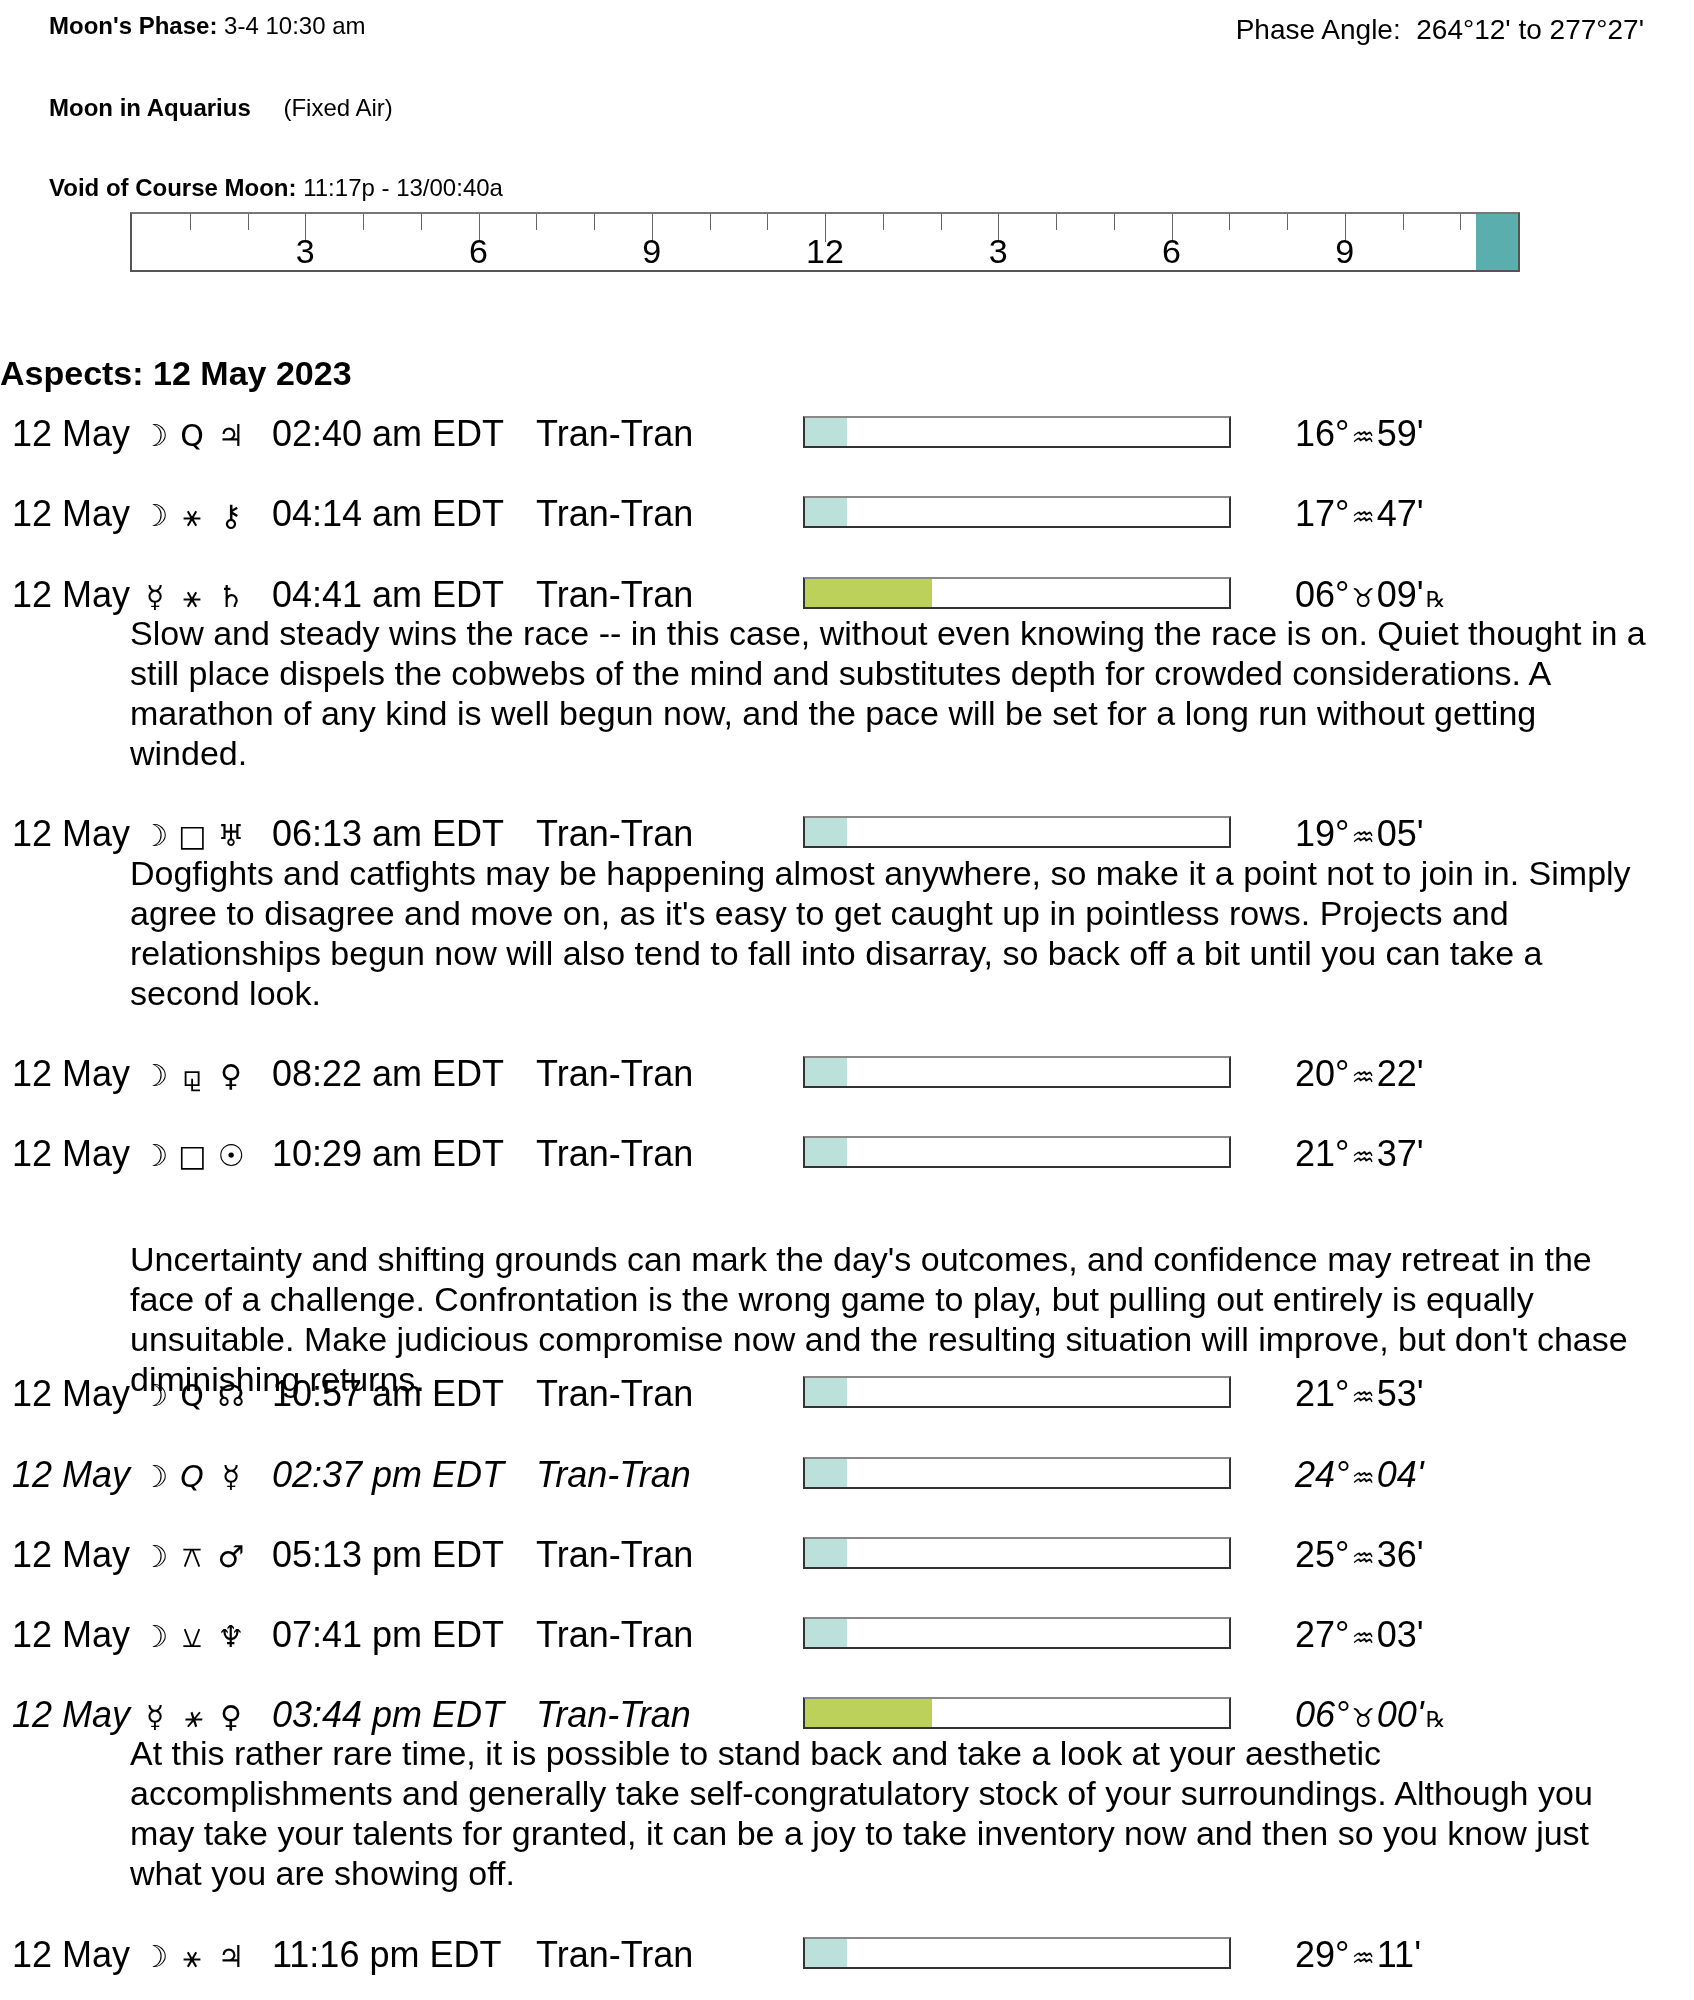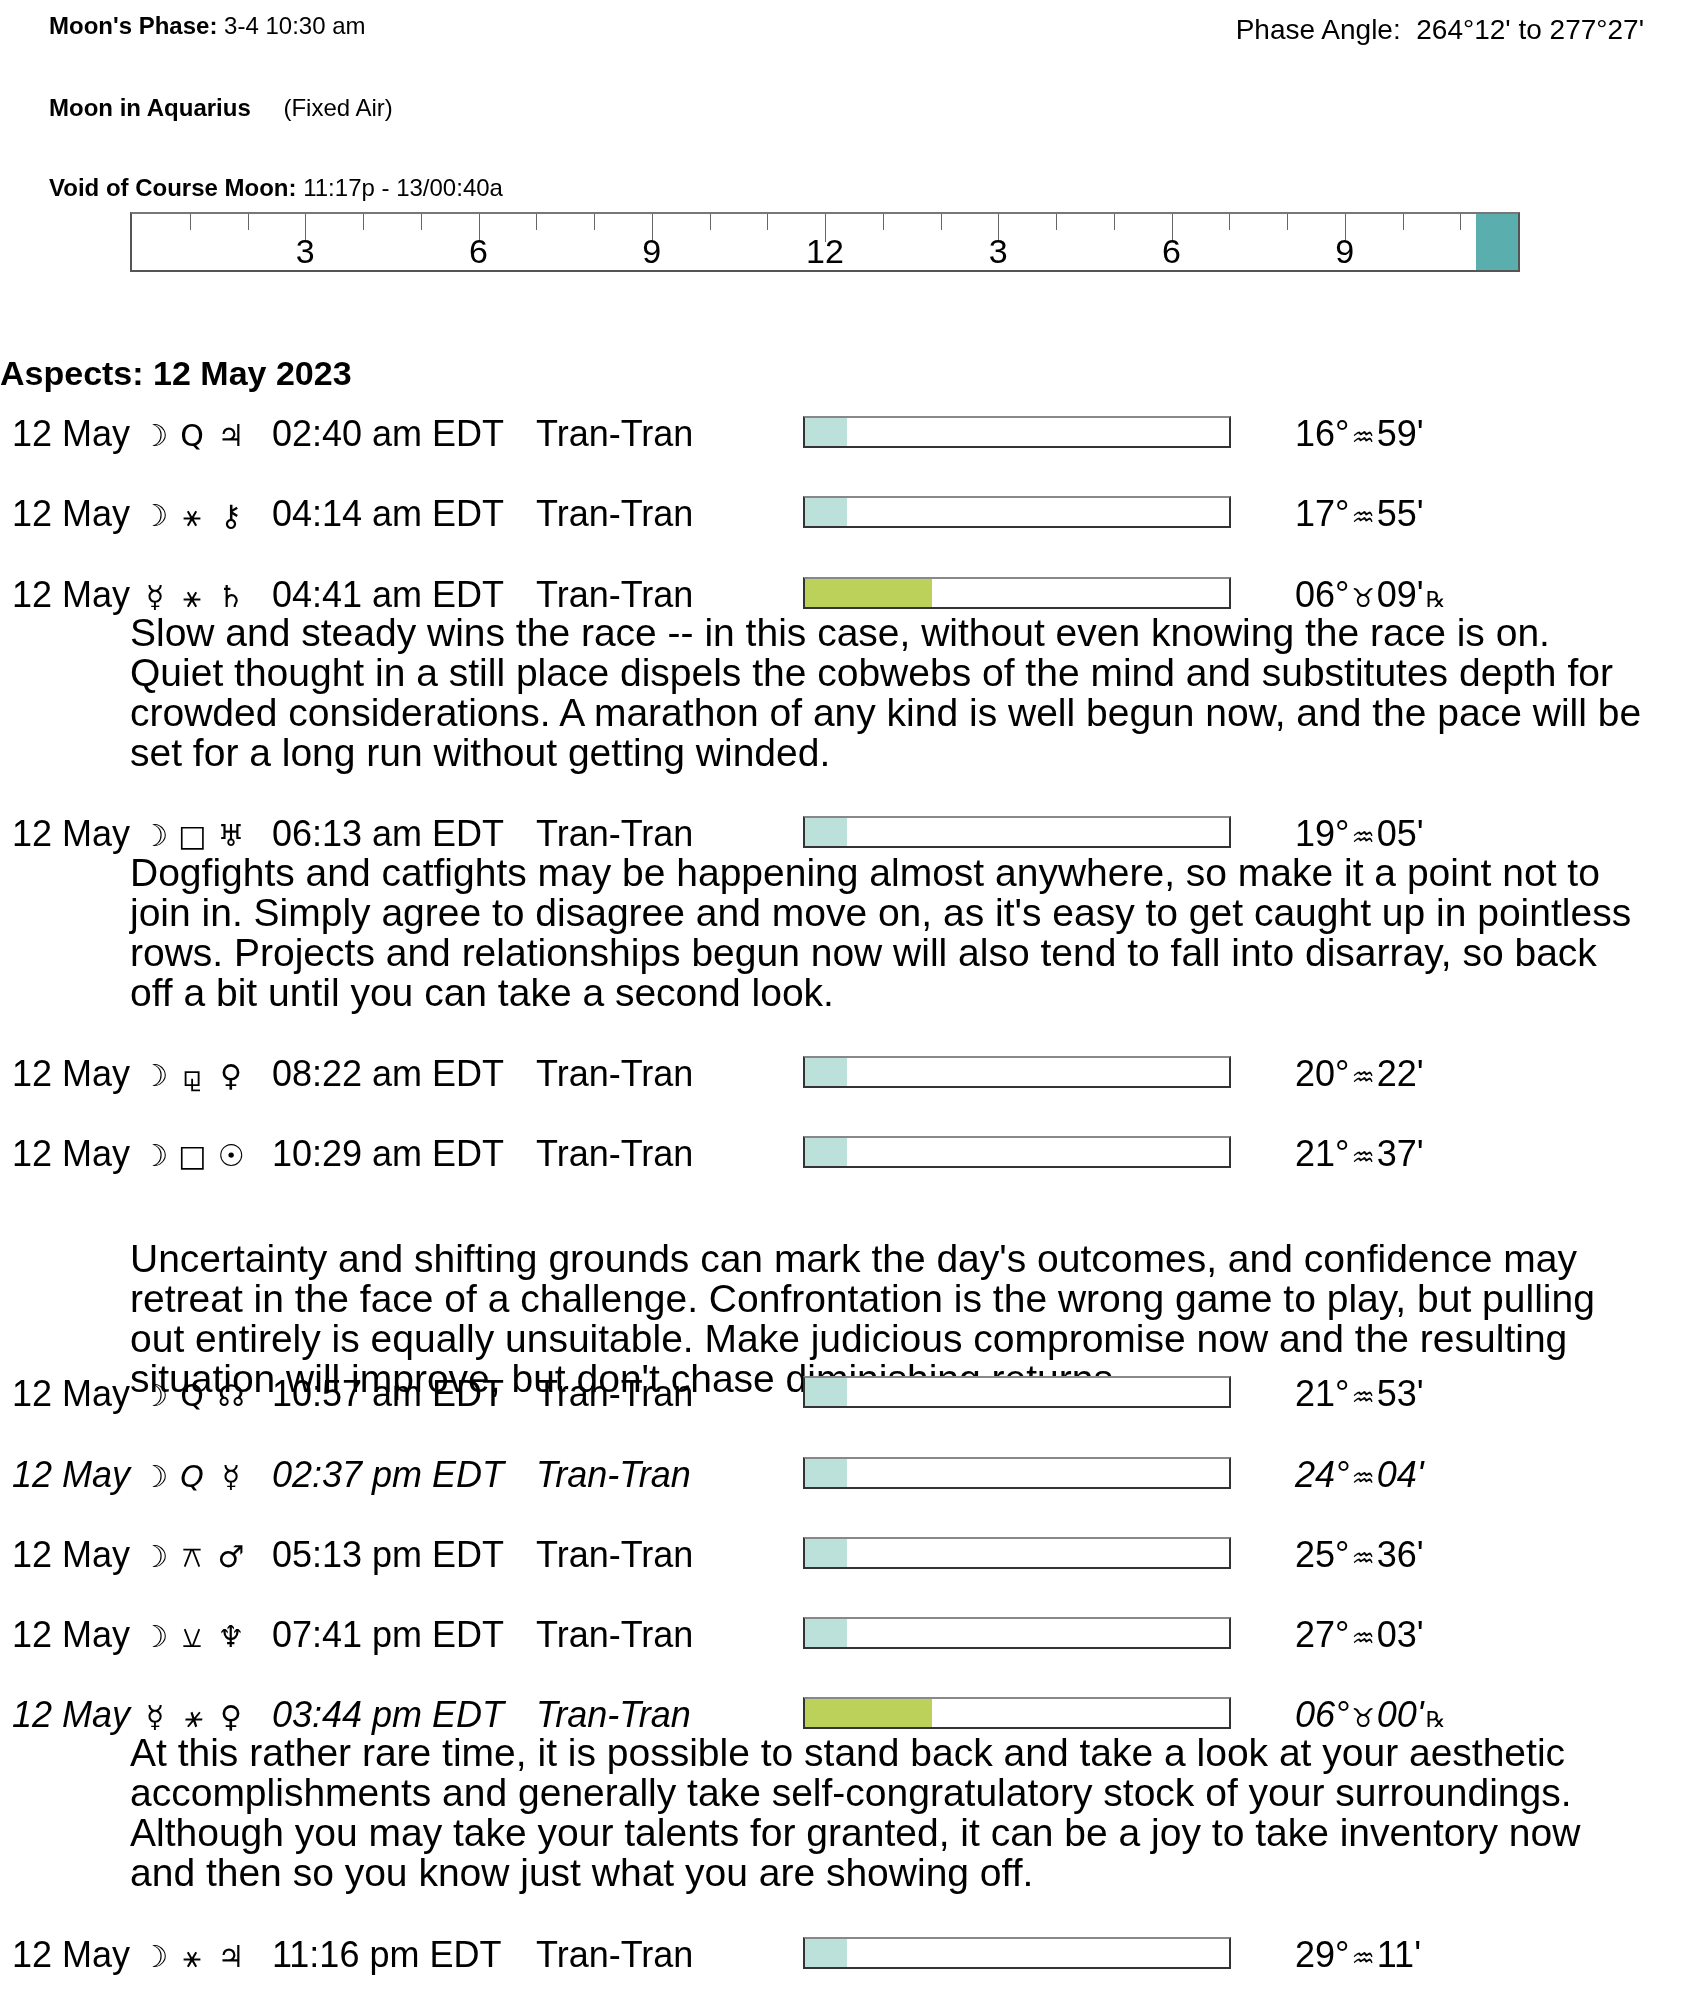--- a/index.html
+++ b/index.html
@@ -34,21 +34,21 @@
   .row .g2 { width: 40px; }
   .row .g3 { width: 38px; }
   .row .time { position: absolute; left: 260px; }
   .row .kind { position: absolute; left: 524px; }
   .bar { position: absolute; left: 791px; top: 2px; width: 428px; height: 32px; box-sizing: border-box;
     border: 2px solid #333; border-top-color: #888; background: #fff; }
   .bar .fill { position: absolute; left: 0; top: 0; bottom: 0; }
   .row .pos { position: absolute; left: 1283px; }
   .row .pos .sg { font-family: "DejaVu Sans", sans-serif; font-size: 26px; margin: 0 2px; }
   .row .pos .rx { font-family: "DejaVu Sans", sans-serif; font-size: 22px; margin-left: 2px; }
-  .desc { position: absolute; left: 130px; width: 1520px; font-size: 39px; line-height: 40px; }
+  .desc { position: absolute; left: 130px; width: 1520px; font-size: 34px; line-height: 40px; }
 </style>
 </head>
 <body>
 
 <div id="phase" class="hdr">
   <b>Moon's Phase:</b>
   <span>3-4 10:30 am</span>
 </div>
 <div id="phase-angle">
   <span>Phase Angle:</span>&nbsp;
@@ -98,21 +98,21 @@
   </div>
 
 <div id="aspects-title">Aspects: 12 May 2023</div>
 
 <div id="aspect-list">
     <div class="row" style="top: 414px;"><span class="date">12 May</span><span class="glyph g1">☽</span><span class="glyph g2">Q</span><span class="glyph g3">♃</span><span class="time">02:40 am EDT</span><span class="kind">Tran-Tran</span><div class="bar">
         <div class="fill" style="width: 10%; background: rgb(188, 224, 218);"></div>
       </div><span class="pos"><span>16°</span><span class="sg">♒</span><span>59'</span><span class="rx"></span></span></div>
     <div class="row" style="top: 494px;"><span class="date">12 May</span><span class="glyph g1">☽</span><span class="glyph g2">⚹</span><span class="glyph g3">⚷</span><span class="time">04:14 am EDT</span><span class="kind">Tran-Tran</span><div class="bar">
         <div class="fill" style="width: 10%; background: rgb(188, 224, 218);"></div>
-      </div><span class="pos"><span>17°</span><span class="sg">♒</span><span>55'</span><span class="rx"></span></span></div>
+      </div><span class="pos"><span>17°</span><span class="sg">♒</span><span>47'</span><span class="rx"></span></span></div>
     <div class="row" style="top: 575px;"><span class="date">12 May</span><span class="glyph g1">☿</span><span class="glyph g2">⚹</span><span class="glyph g3">♄</span><span class="time">04:41 am EDT</span><span class="kind">Tran-Tran</span><div class="bar">
         <div class="fill" style="width: 30%; background: rgb(188, 209, 89);"></div>
       </div><span class="pos"><span>06°</span><span class="sg">♉</span><span>09'</span><span class="rx">℞</span></span></div>
     <div class="desc" style="top: 613px;">Slow and steady wins the race -- in this case, without even knowing the race is on. Quiet thought in a still place dispels the cobwebs of the mind and substitutes depth for crowded considerations. A marathon of any kind is well begun now, and the pace will be set for a long run without getting winded.</div>
     <div class="row" style="top: 814px;"><span class="date">12 May</span><span class="glyph g1">☽</span><span class="glyph g2">□</span><span class="glyph g3">♅</span><span class="time">06:13 am EDT</span><span class="kind">Tran-Tran</span><div class="bar">
         <div class="fill" style="width: 10%; background: rgb(188, 224, 218);"></div>
       </div><span class="pos"><span>19°</span><span class="sg">♒</span><span>05'</span><span class="rx"></span></span></div>
     <div class="desc" style="top: 853px;">Dogfights and catfights may be happening almost anywhere, so make it a point not to join in. Simply agree to disagree and move on, as it's easy to get caught up in pointless rows. Projects and relationships begun now will also tend to fall into disarray, so back off a bit until you can take a second look.</div>
     <div class="row" style="top: 1054px;"><span class="date">12 May</span><span class="glyph g1">☽</span><span class="glyph g2">⚼</span><span class="glyph g3">♀</span><span class="time">08:22 am EDT</span><span class="kind">Tran-Tran</span><div class="bar">
         <div class="fill" style="width: 10%; background: rgb(188, 224, 218);"></div>

